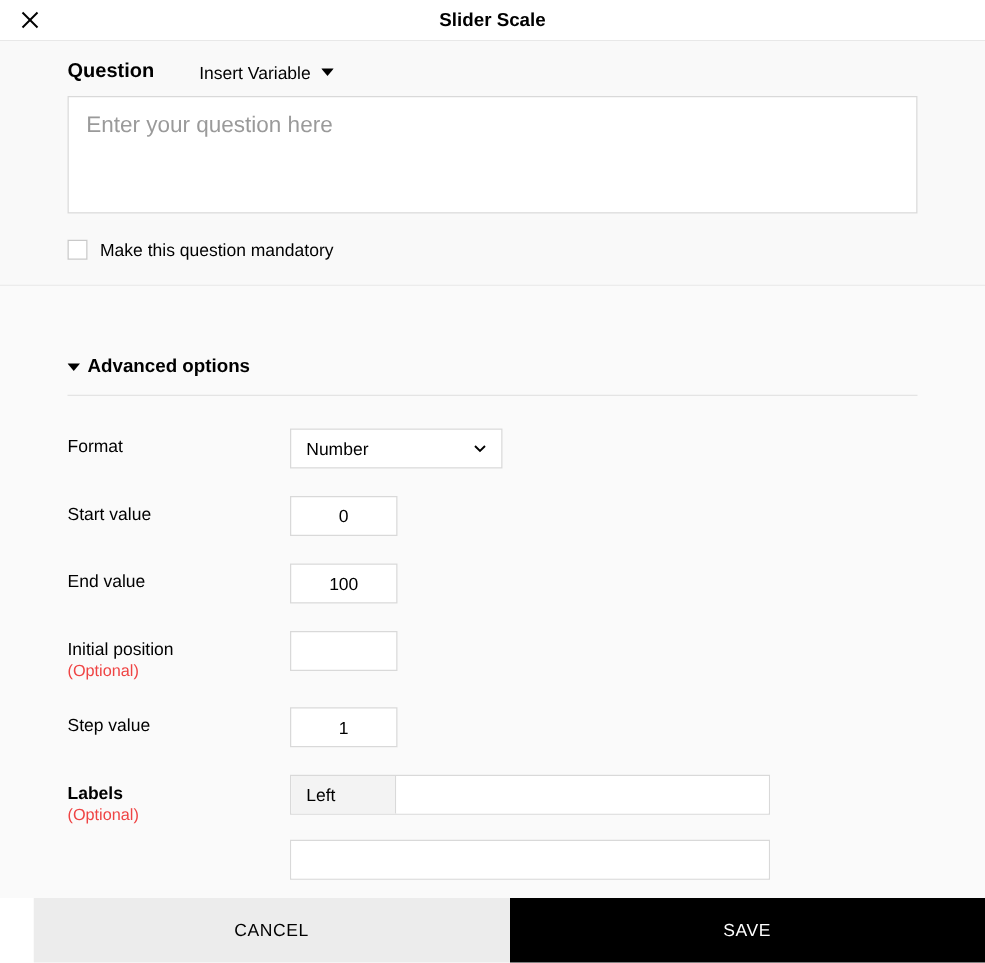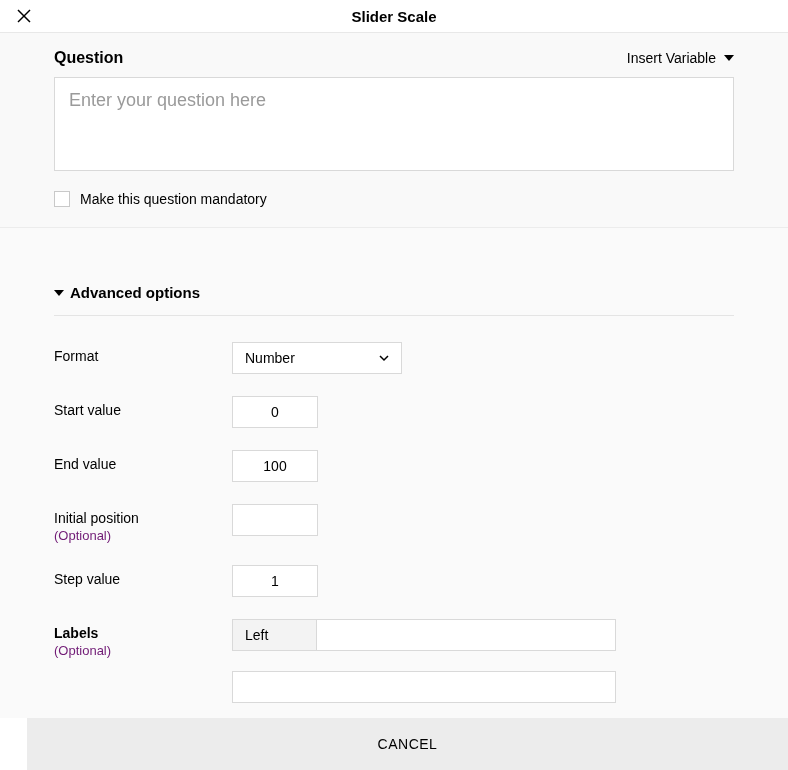--- a/index.html
+++ b/index.html
@@ -3,38 +3,38 @@
   <meta charset="utf-8">
   <style>
     * { box-sizing: border-box; margin: 0; padding: 0; font-family: -apple-system, BlinkMacSystemFont, "Segoe UI", Helvetica, Arial, sans-serif; }
     body { width: 788px; height: 770px; background: #fff; display: flex; flex-direction: column; overflow: hidden; }
     .header { height: 33px; display: flex; align-items: center; justify-content: center; position: relative; border-bottom: 1px solid #e8e8e8; background: #fff; }
     .close-btn { position: absolute; left: 14px; top: 50%; transform: translateY(-50%); width: 20px; height: 20px; display: flex; align-items: center; justify-content: center; cursor: pointer; }
     .close-btn svg { width: 16px; height: 16px; stroke: #000; stroke-width: 1.5; }
     .title { font-size: 15px; font-weight: 600; }
     .content { flex: 1; background: #f9f9f9; overflow-y: auto; }
     .section { padding: 16px 54px 20px; }
-    .question-row { display: flex; justify-content: space-between; align-items: center; margin-bottom: 10px; gap: 36px; }
+    .question-row { display: flex; align-items: center; margin-bottom: 10px; gap: 36px; }
     .question-label { font-size: 16px; font-weight: 700; }
     .insert-var { display: flex; align-items: center; gap: 8px; cursor: pointer; font-size: 14px; }
     .insert-var svg { width: 10px; height: 10px; }
     .question-textarea { width: 100%; height: 94px; border: 1px solid #d9d9d9; padding: 12px 14px; font-size: 18px; font-weight: 300; resize: none; outline: none; }
     .question-textarea::placeholder { color: #9a9a9a; font-weight: 300; }
     .mandatory-row { display: flex; gap: 10px; margin-top: 16px; }
     .checkbox { width: 16px; height: 16px; border: 1px solid #c9c9c9; background: #fff; cursor: pointer; }
     .mandatory-label { font-size: 14px; }
     .divider { height: 1px; background: #ececec; }
     .advanced-section { padding: 40px 54px 20px; background: #fafafa; }
     .advanced-header { display: flex; align-items: center; gap: 6px; font-size: 15px; font-weight: 700; padding-bottom: 14px; border-bottom: 1px solid #e4e4e4; margin-bottom: 26px; cursor: pointer; margin-top: 16px; }
     .advanced-header svg { width: 10px; height: 10px; }
     .field-row { display: flex; align-items: flex-start; margin-bottom: 22px; }
     .field-label-col { width: 178px; padding-top: 6px; }
     .field-label { font-size: 14px; }
     .field-label.bold { font-weight: 700; }
-    .field-optional { font-size: 13px; color: #701a75; margin-top: 2px; }
+    .field-optional { font-size: 13px; color: #ef4444; margin-top: 2px; }
     .select-wrap { position: relative; width: 170px; }
     .select { width: 100%; height: 32px; border: 1px solid #d9d9d9; background: #fff; padding: 0 12px; font-size: 14px; appearance: none; outline: none; cursor: pointer; }
     .select-caret { position: absolute; right: 12px; top: 50%; transform: translateY(-50%); pointer-events: none; }
     .num-input { width: 86px; height: 32px; border: 1px solid #d9d9d9; text-align: center; font-size: 14px; outline: none; }
     .labels-col { display: flex; flex-direction: column; gap: 20px; }
     .label-row { display: flex; width: 384px; height: 32px; border: 1px solid #d9d9d9; background: #fff; }
     .label-prefix { width: 84px; background: #f3f3f3; border-right: 1px solid #d9d9d9; display: flex; align-items: center; padding: 0 12px; font-size: 14px; }
     .label-input { flex: 1; border: none; outline: none; padding: 0 10px; font-size: 14px; }
     .footer { height: 52px; display: flex; }
     .footer-btn { flex: 1; border: none; font-size: 14px; font-weight: 500; letter-spacing: 0.5px; cursor: pointer; }
@@ -139,13 +139,14 @@
           <input class="label-input" value="" style="">
         </div>
 
       </div>
     </div>
   </div>
 </div>
 
 <div class="footer">
   <button class="footer-btn btn-cancel">CANCEL</button>
+  <button class="footer-btn btn-save">SAVE</button>
 </div>
 
 </body></html>

